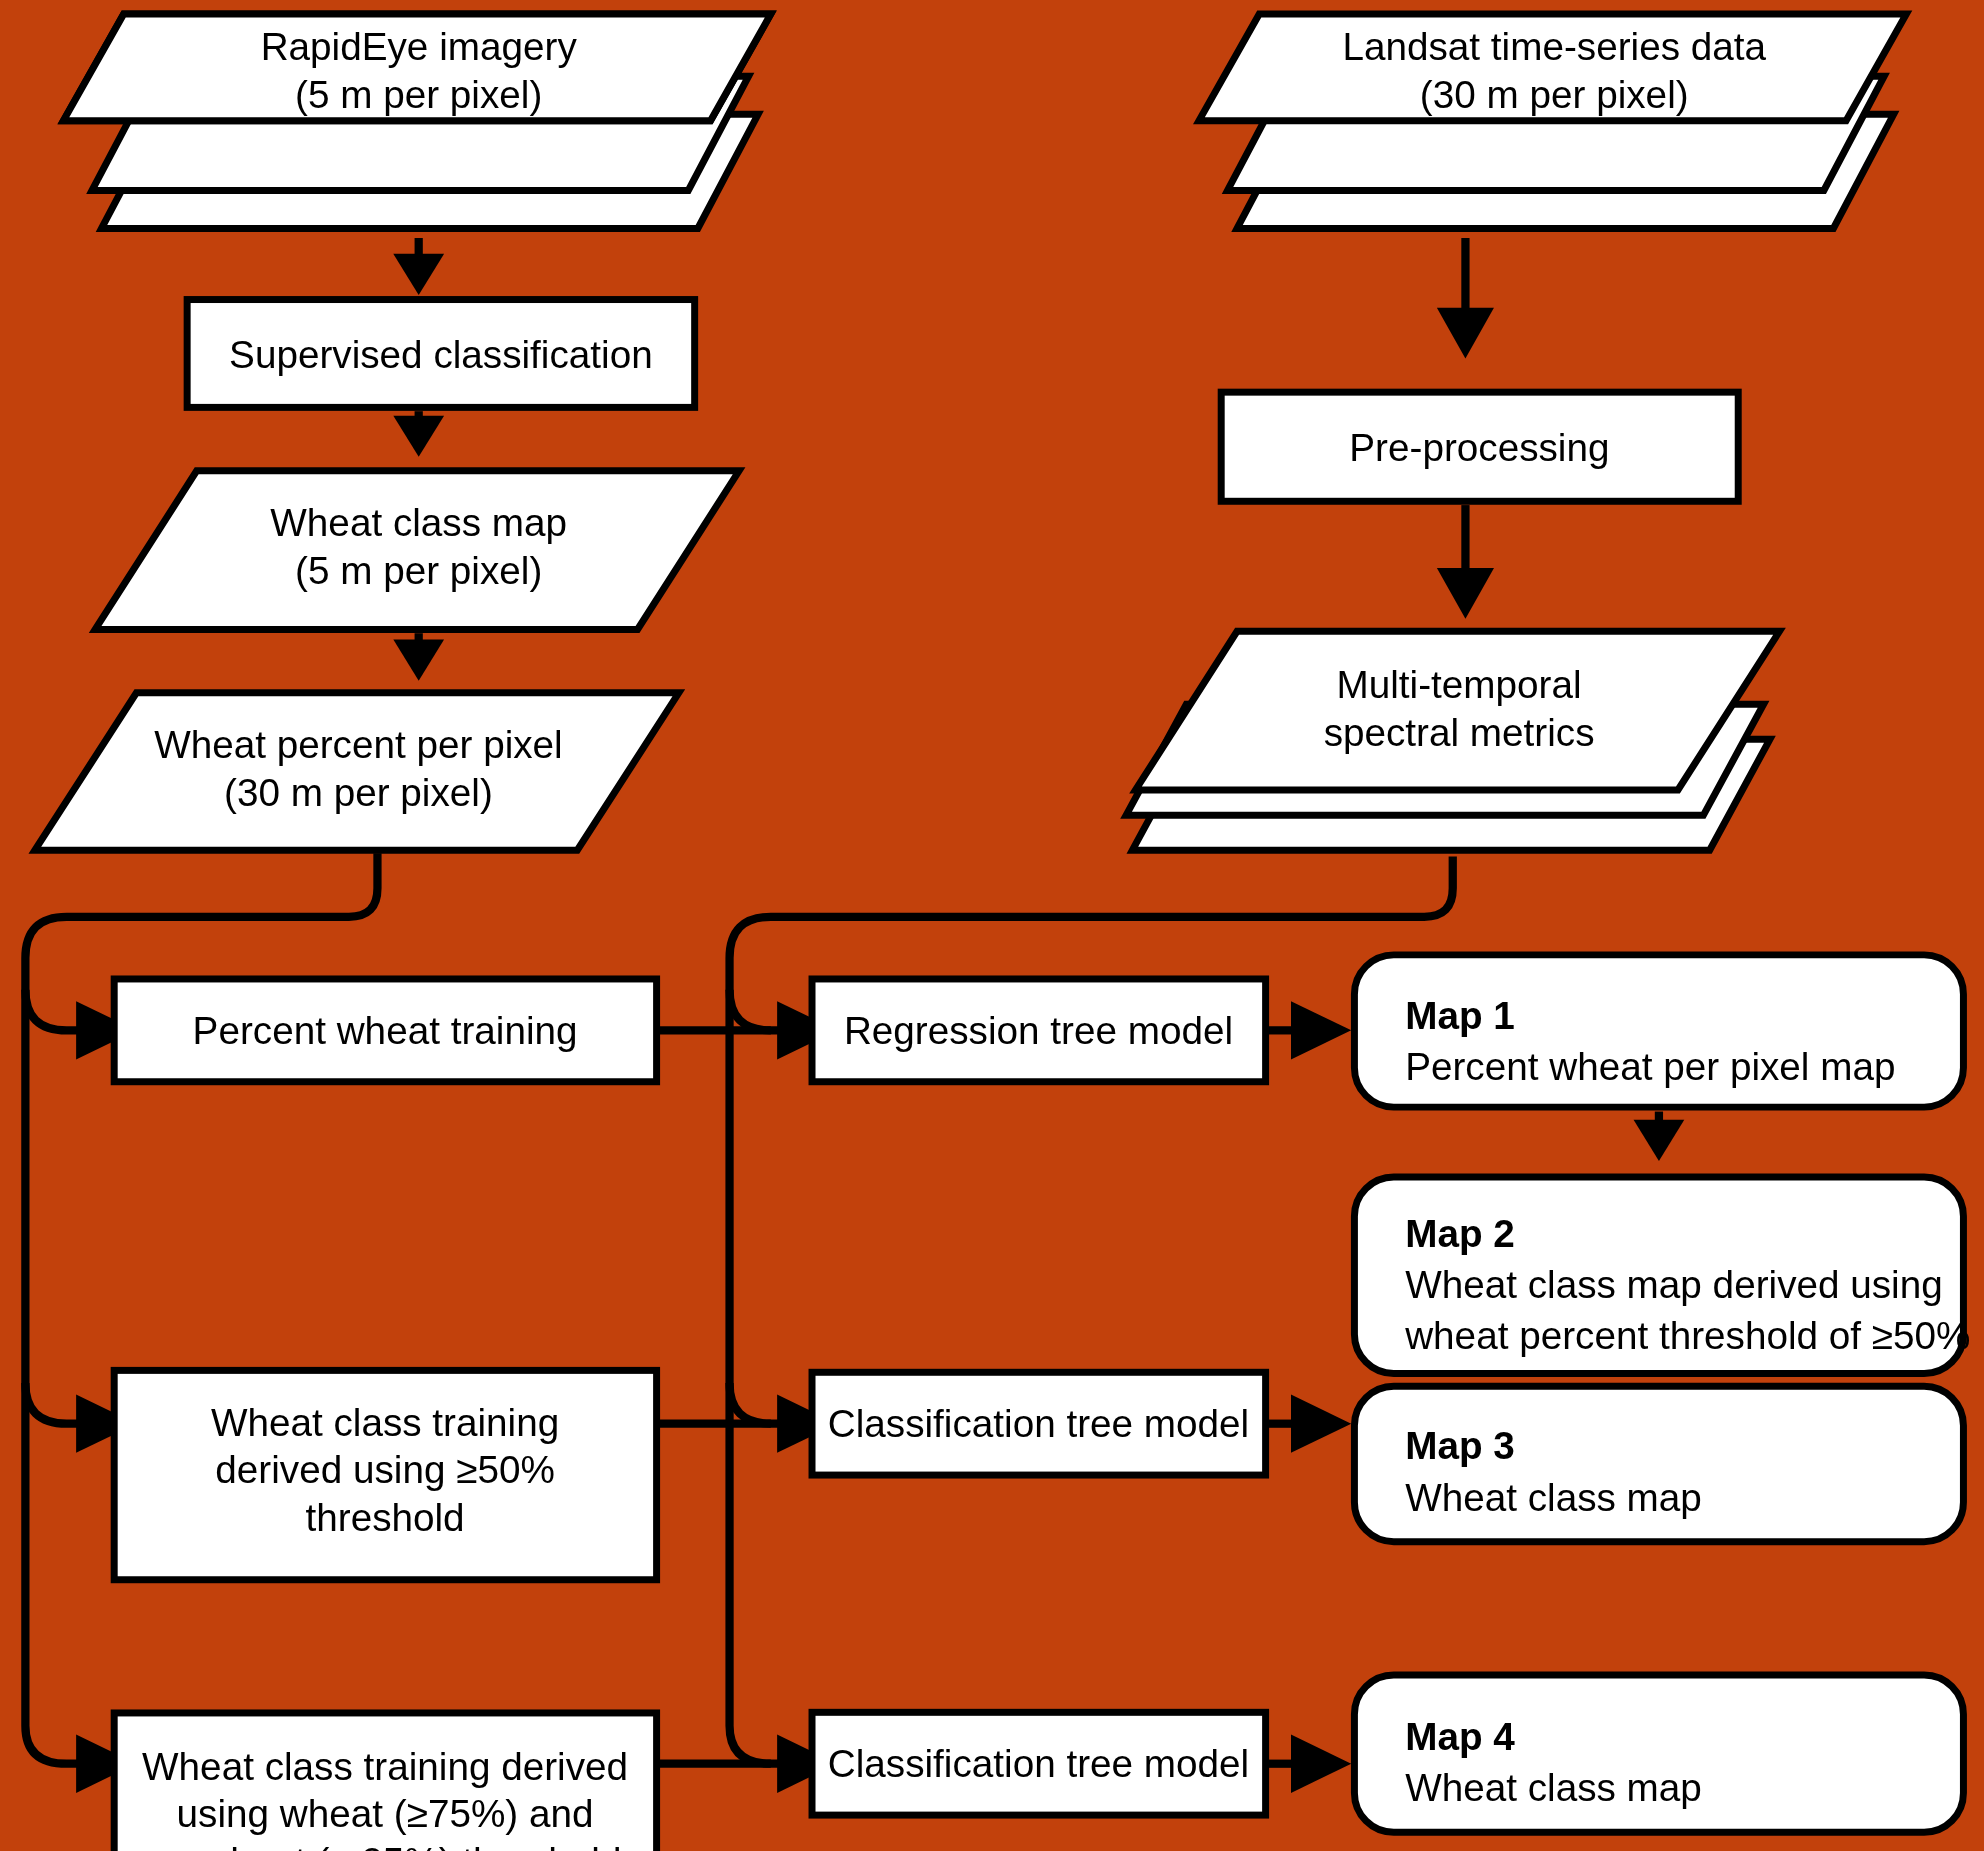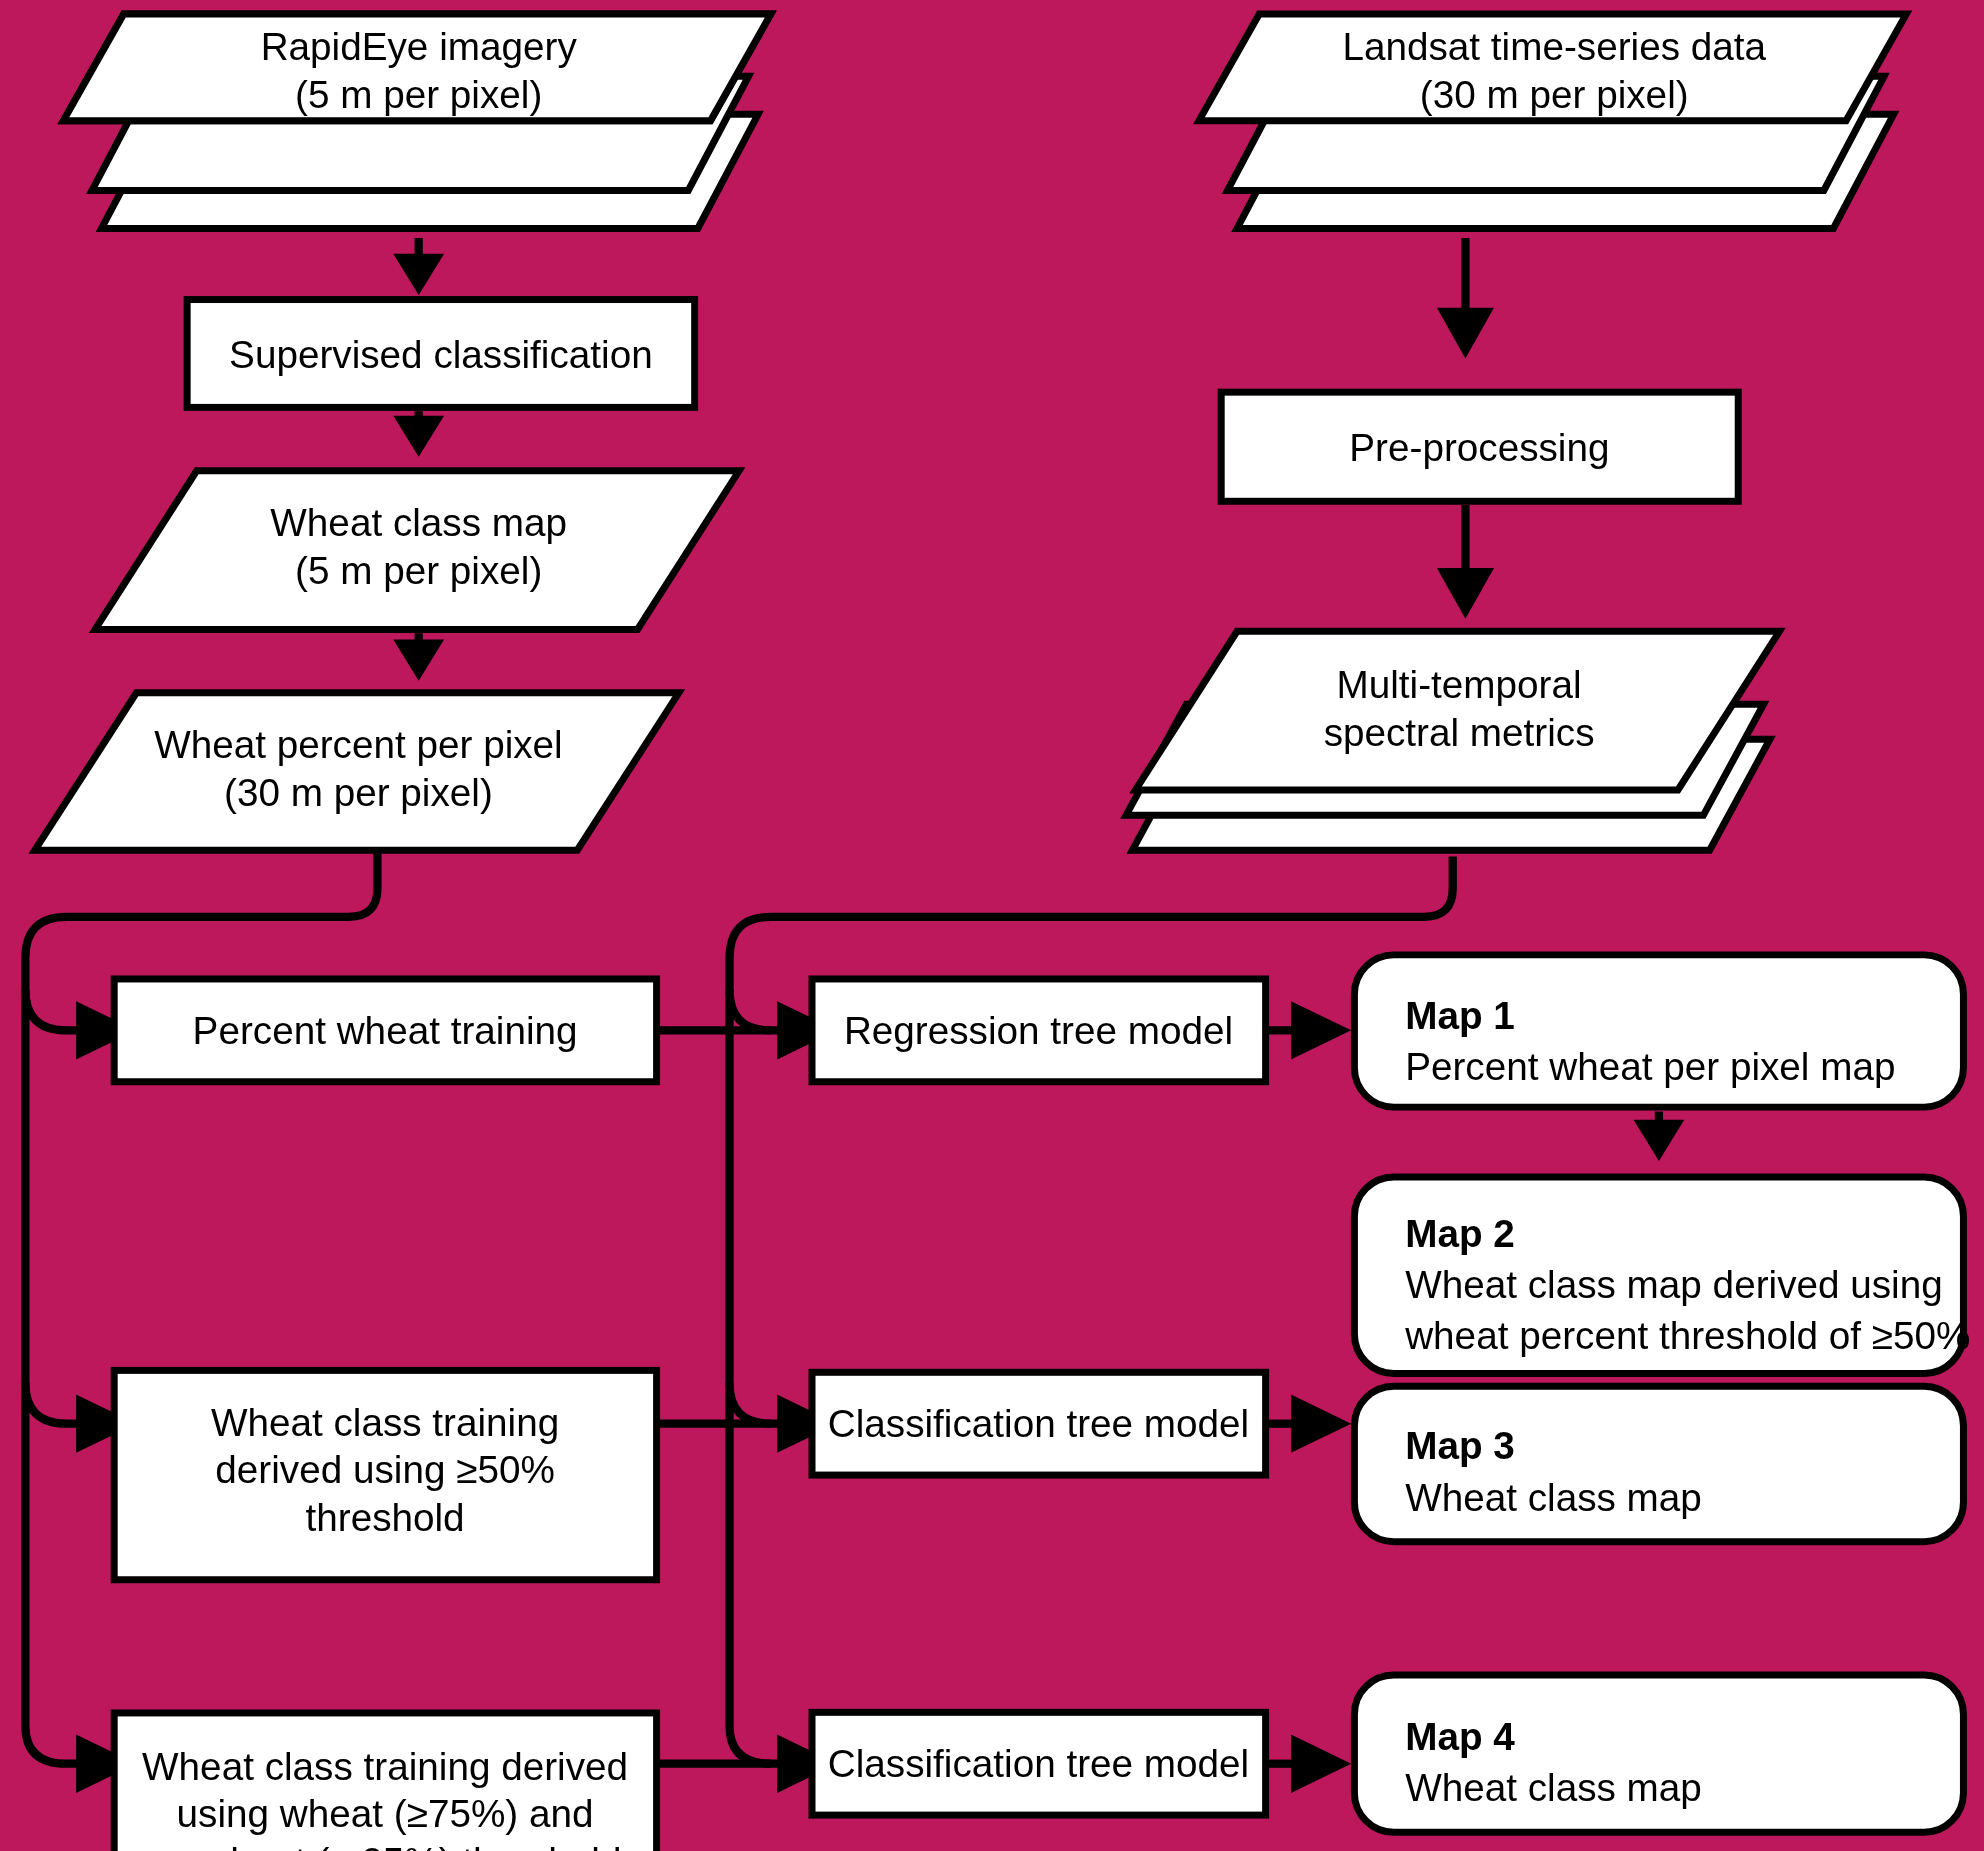--- a/index.html
+++ b/index.html
@@ -7,21 +7,21 @@
     padding: 0;
     background: #ffffff;
   }
   body {
     font-family: "Liberation Sans", sans-serif;
   }
   #diagram-root {
     position: relative;
     width: 1985px;
     height: 1852px;
-    background: #be185d;
+    background: #c2410c;
     overflow: hidden;
   }
   svg.flow {
     position: absolute;
     top: 0;
     left: 0;
     width: 1985px;
     height: 1852px;
     display: block;
   }

